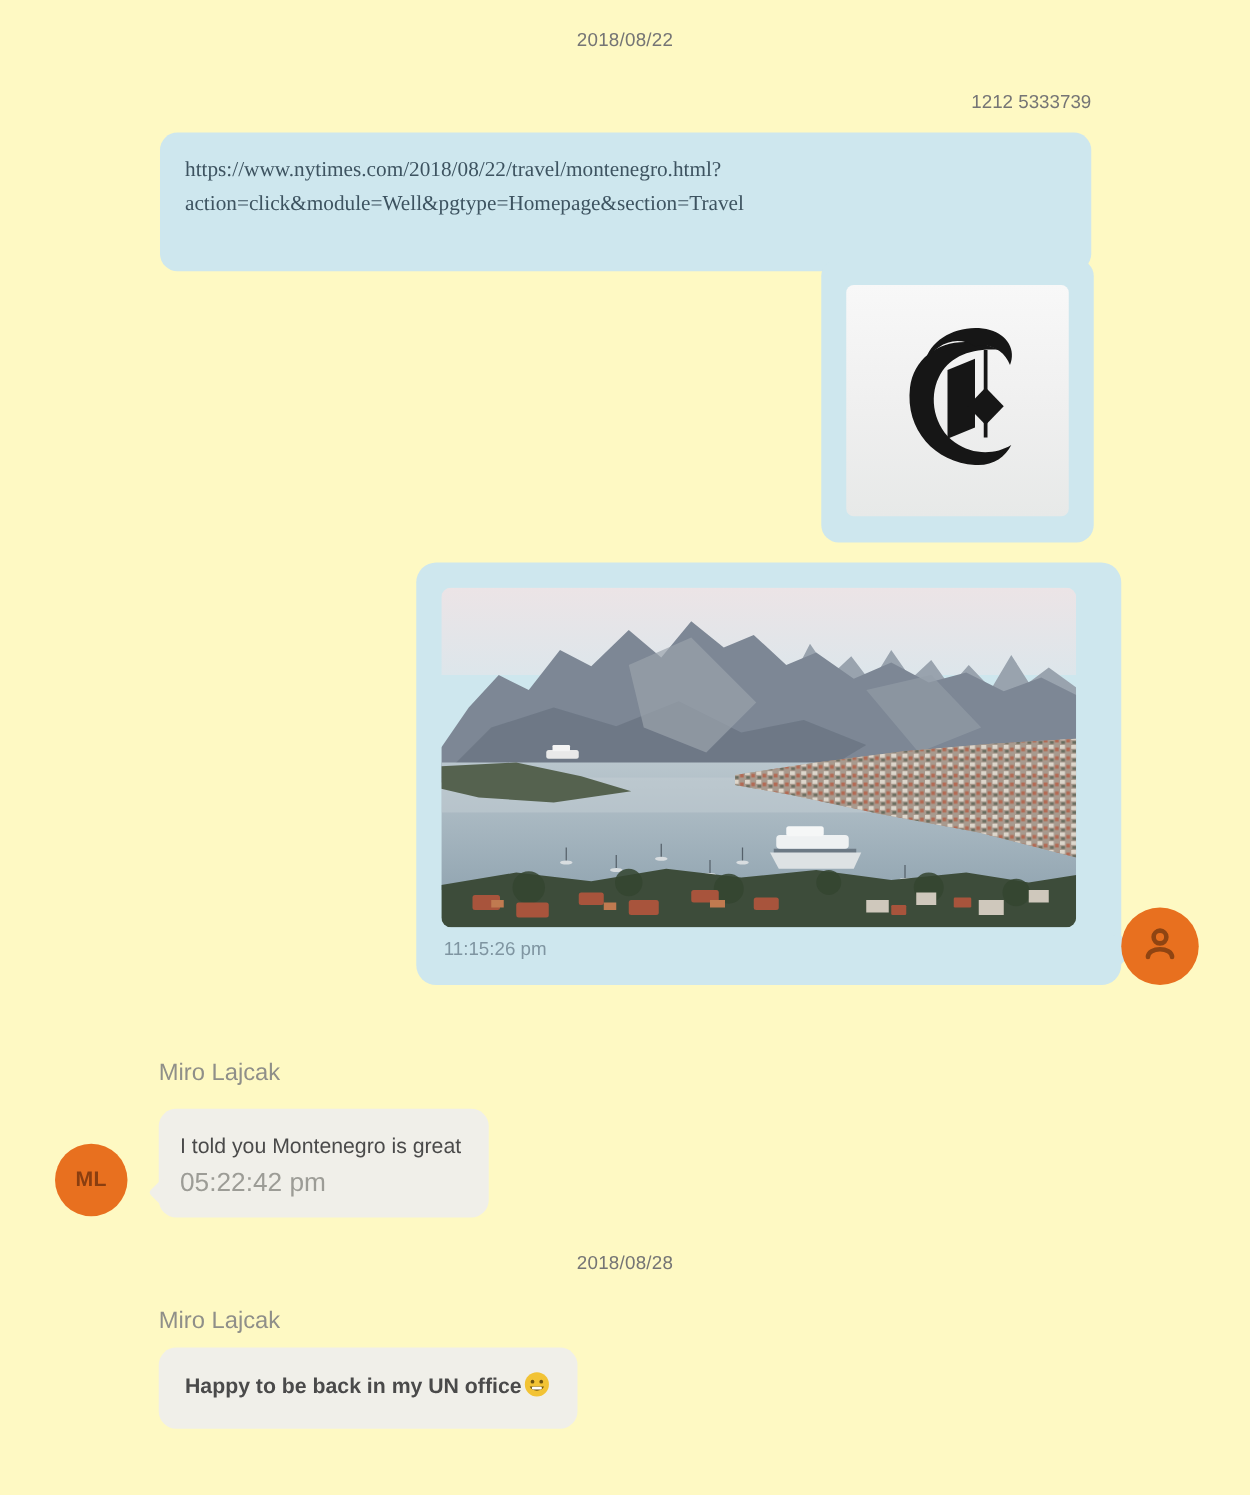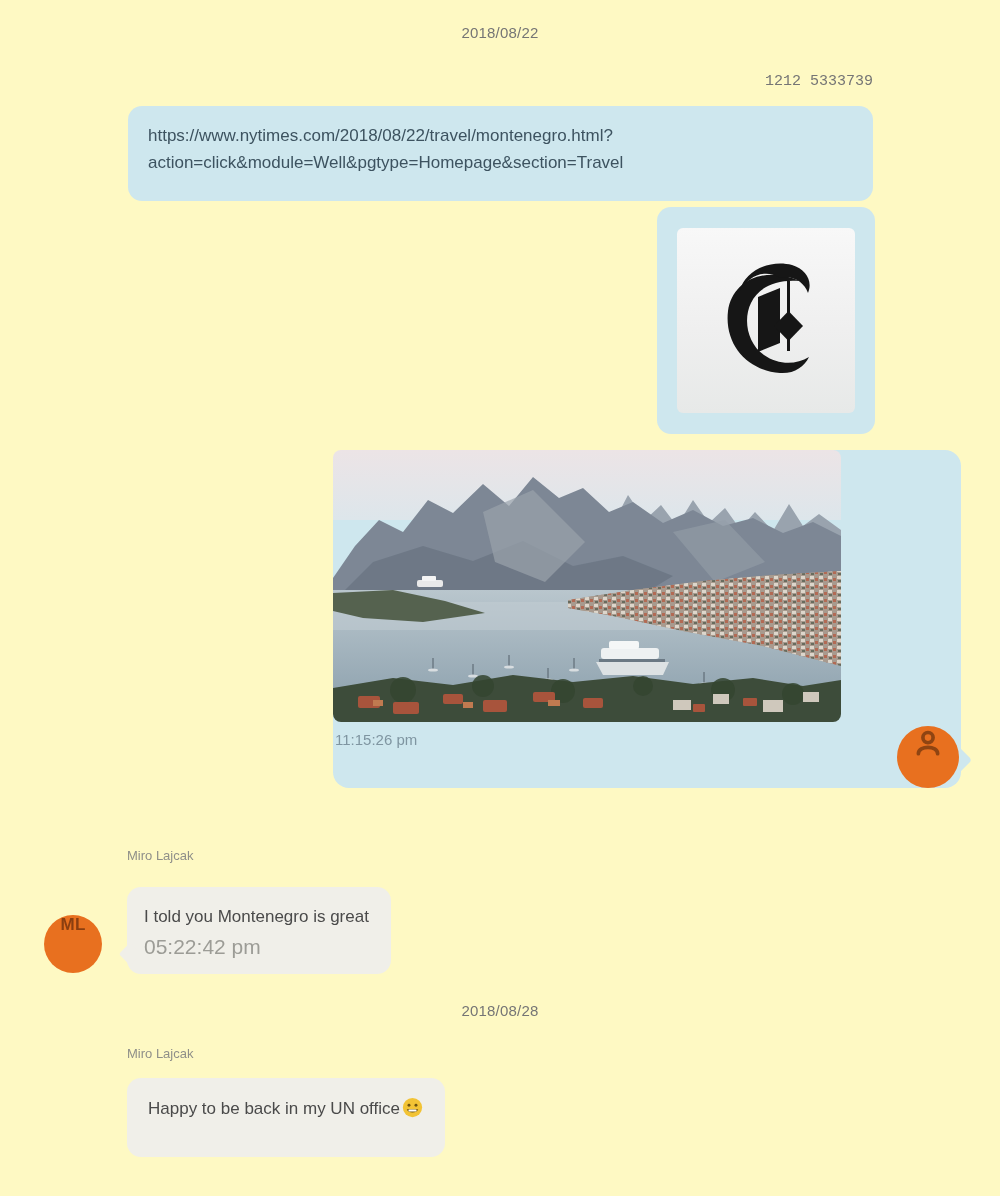--- a/index.html
+++ b/index.html
@@ -6,52 +6,52 @@
   .screen{
     position:relative;width:1000px;height:1196px;background:#fef9c3;
     font-family:"Liberation Sans",sans-serif;overflow:hidden;
   }
   .date-sep{
     position:absolute;left:0;width:100%;text-align:center;
     font-size:15px;color:#757575;letter-spacing:.2px;
   }
   .phone{
     position:absolute;right:127px;top:73px;
-    font-size:15px;color:#757575;font-family:Liberation Mono, monospace;
+    font-size:15px;color:#757575;
   }
   .bubble{position:absolute;box-sizing:border-box;border-radius:14px;}
   .bubble.blue{background:#cee7ee;}
   .bubble.gray{background:#f0efe9;}
-  .url-bubble{left:128px;top:106px;width:745px;height:95px;padding:17px 20px;}
+  .url-bubble{left:128px;top:106px;width:745px;height:111px;padding:17px 20px;font-family:Liberation Serif, serif;}
   .url-text{
     max-width:486px;font-size:17px;line-height:26.5px;color:#3d5360;
     overflow-wrap:anywhere;word-break:break-word;
   }
   .nyt-bubble{left:657px;top:207px;width:218px;height:227px;}
   .nyt-card{
     position:absolute;left:20px;top:21px;width:178px;height:185px;border-radius:6px;
     background:linear-gradient(180deg,#f8f8f8 0%,#efefef 55%,#e7e9e8 100%);
     display:flex;align-items:center;justify-content:center;cursor:pointer;
   }
-  .photo-bubble{left:333px;top:450px;width:628px;height:338px;border-radius:16px;}
+  .photo-bubble{left:333px;top:450px;width:564px;height:338px;padding:20px;border-radius:16px;}
   .photo-frame{width:508px;height:272px;border-radius:8px;overflow:hidden;display:block;}
   .photo-time{margin:9px 0 0 2px;font-size:15px;color:#7f95a1;}
   .tail{position:absolute;background:#cee7ee;}
   .tail.right{width:20px;height:20px;right:-7px;bottom:18px;transform:rotate(45deg);border-radius:4px;}
   .tail.left-gray{width:16px;height:16px;left:-5px;bottom:12px;transform:rotate(45deg);border-radius:3px;background:#f0efe9;}
   .avatar{
     position:absolute;border-radius:50%;background:#e8701f;
-    display:flex;align-items:flex-start;justify-content:center;cursor:pointer;
+    display:flex;align-items:center;justify-content:center;cursor:pointer;
   }
   .avatar.right-av{left:897px;top:726px;width:62px;height:62px;}
   .avatar.ml-av{left:44px;top:915px;width:58px;height:58px;}
   .avatar .initials{font-size:17px;font-weight:700;color:#8a3e10;letter-spacing:.3px;}
-  .sender-name{position:absolute;left:127px;font-size:13px;color:#8f8f89;}
+  .sender-name{position:absolute;left:127px;font-size:19px;color:#8f8f89;}
   .msg-bubble-1{left:127px;top:887px;padding:19px 22px 15px 17px;}
-  .msg-bubble-2{left:127px;top:1078px;padding:19px 22px 35px 21px;white-space:nowrap;}
+  .msg-bubble-2{left:127px;top:1078px;padding:19px 22px 20px 21px;white-space:nowrap;font-weight:bold;}
   .msg-text{font-size:17px;line-height:22px;color:#4a4a4a;}
   .msg-time{margin-top:7px;font-size:21px;color:#9c9c96;}
   .emoji{display:inline-block;vertical-align:-4px;margin-left:2px;}
 </style>
 </head>
 <body>
 
 <div class="screen">
 
   <div class="date-sep" style="top:24px">2018/08/22</div>

